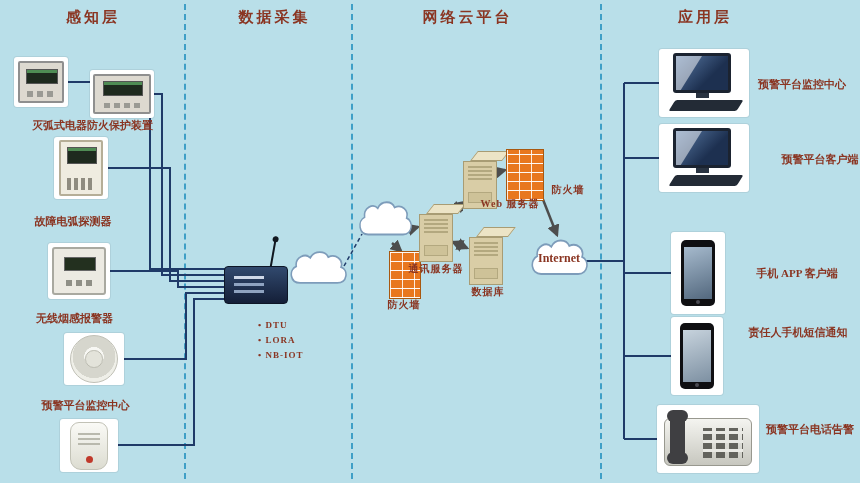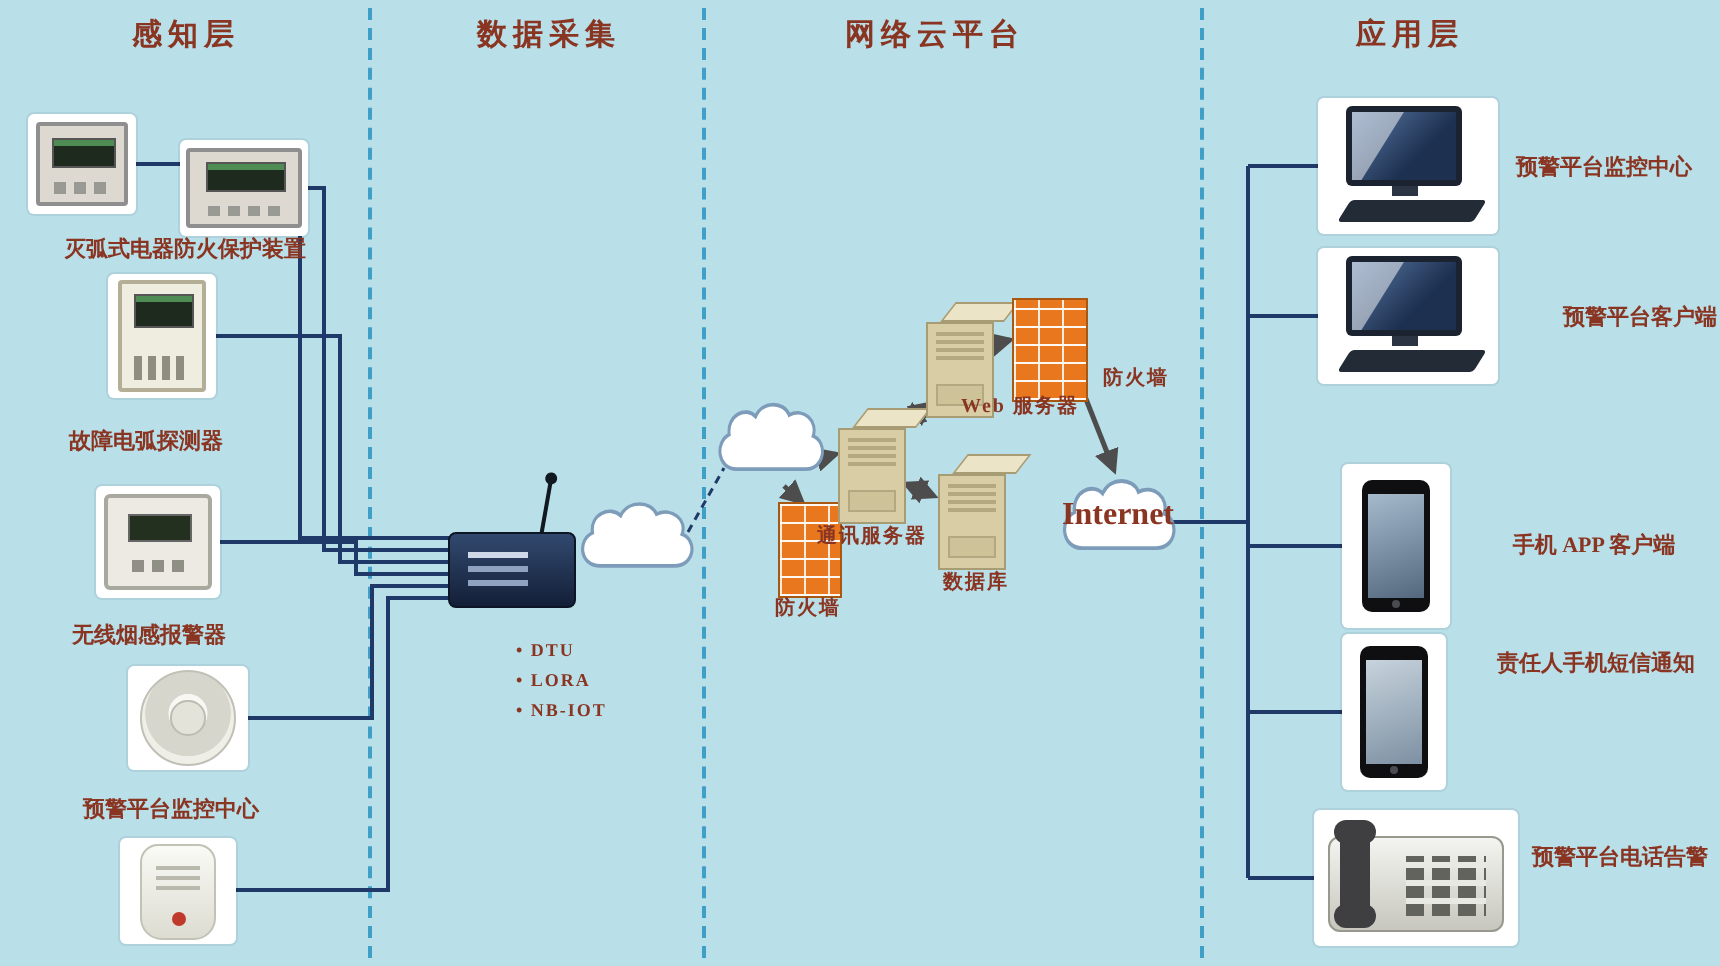--- a/index.html
+++ b/index.html
@@ -221,21 +221,21 @@
   </div>
   <div class="lbl small" style="left:466px;top:286px;width:44px">数据库</div>
 
   <div class="firewall" style="left:506px;top:149px;width:36px;height:50px"></div>
   <div class="lbl small left" style="left:546px;top:184px;width:44px">防火墙</div>
 
   <div class="cloud" style="left:527px;top:235px;width:64px;height:50px">
     <svg viewBox="0 0 100 64" preserveAspectRatio="none">
       <path d="M 22 50 C 6 50 4 32 16 27 C 14 14 30 8 38 15 C 44 4 62 5 66 14 C 78 9 90 18 86 28 C 98 32 96 50 80 50 Z" fill="#ffffff" stroke="#7d9cba" stroke-width="2.5"></path>
     </svg>
-    <span class="cloud-label" style="font-size:16px">Internet</span>
+    <span class="cloud-label" style="font-size:12px">Internet</span>
   </div>
 
   <div class="card" style="left:659px;top:49px;width:90px;height:68px">
     <div class="pc">
       <div class="pc-mon">
           <div class="pc-scr"></div>
         </div>
       <div class="pc-stand"></div>
       <div class="pc-kb"></div>
     </div>

